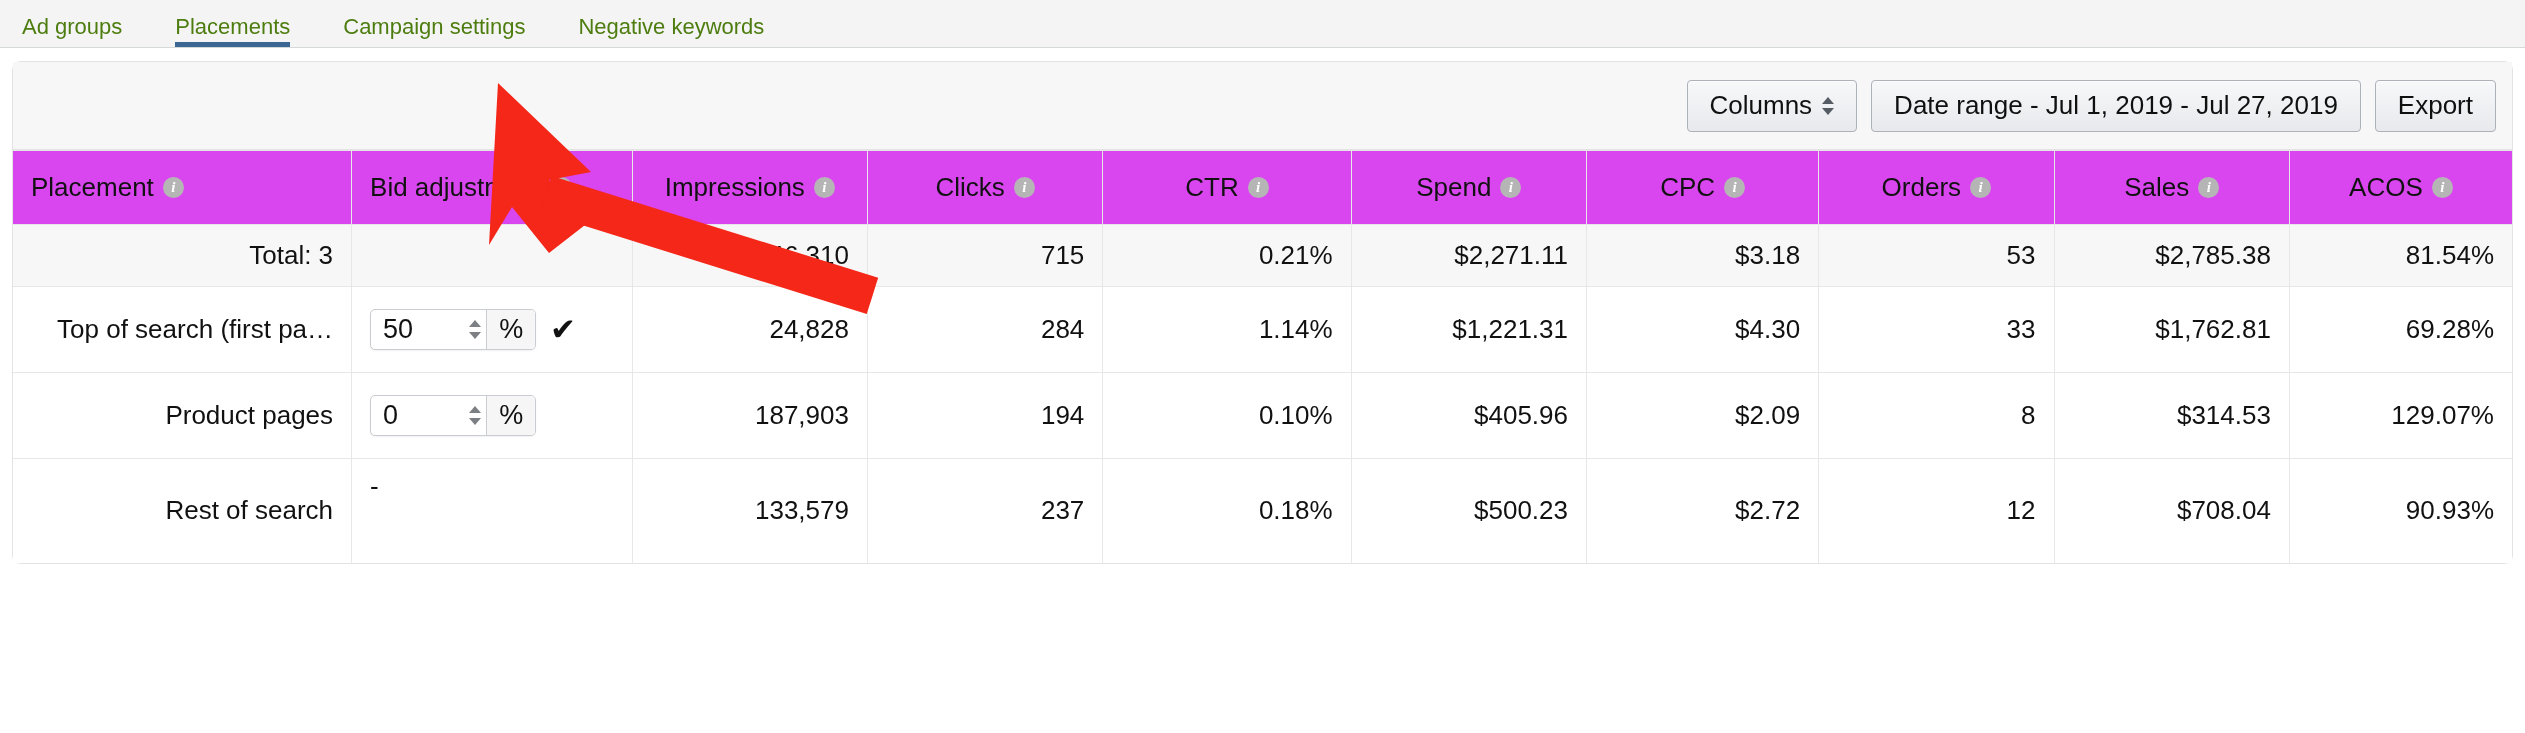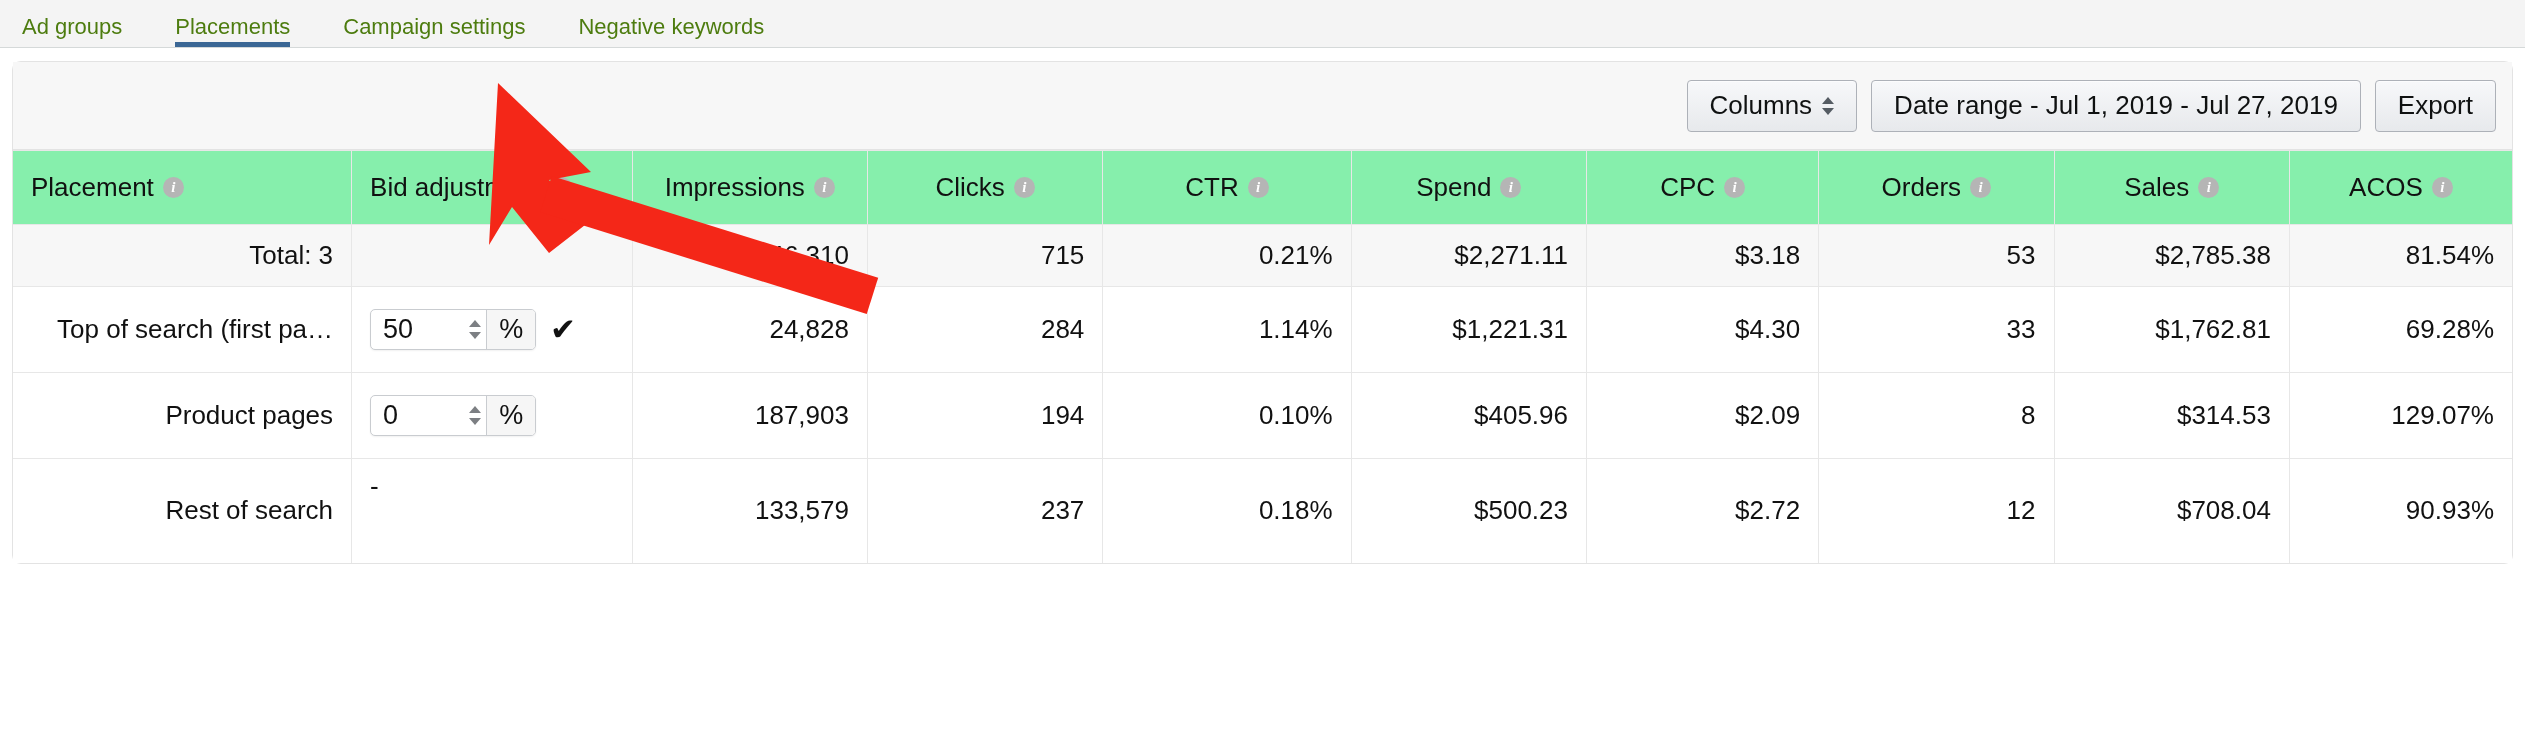--- a/index.html
+++ b/index.html
@@ -117,21 +117,21 @@
   table.grid th, table.grid td {
     border-right: 1px solid #e7e7e7;
     padding: 0 18px;
     font-size: 26px;
     color: #111111;
     vertical-align: middle;
   }
   table.grid th:last-child, table.grid td:last-child { border-right: none; }
 
   thead th {
-    background: #86efac;
+    background: #d946ef;
     height: 74px;
     font-weight: normal;
     text-align: left;
     border-bottom: 1px solid #e7e7e7;
     border-top: 1px solid #e7e7e7;
   }
   .th-inner {
     display: flex;
     align-items: center;
     gap: 9px;

